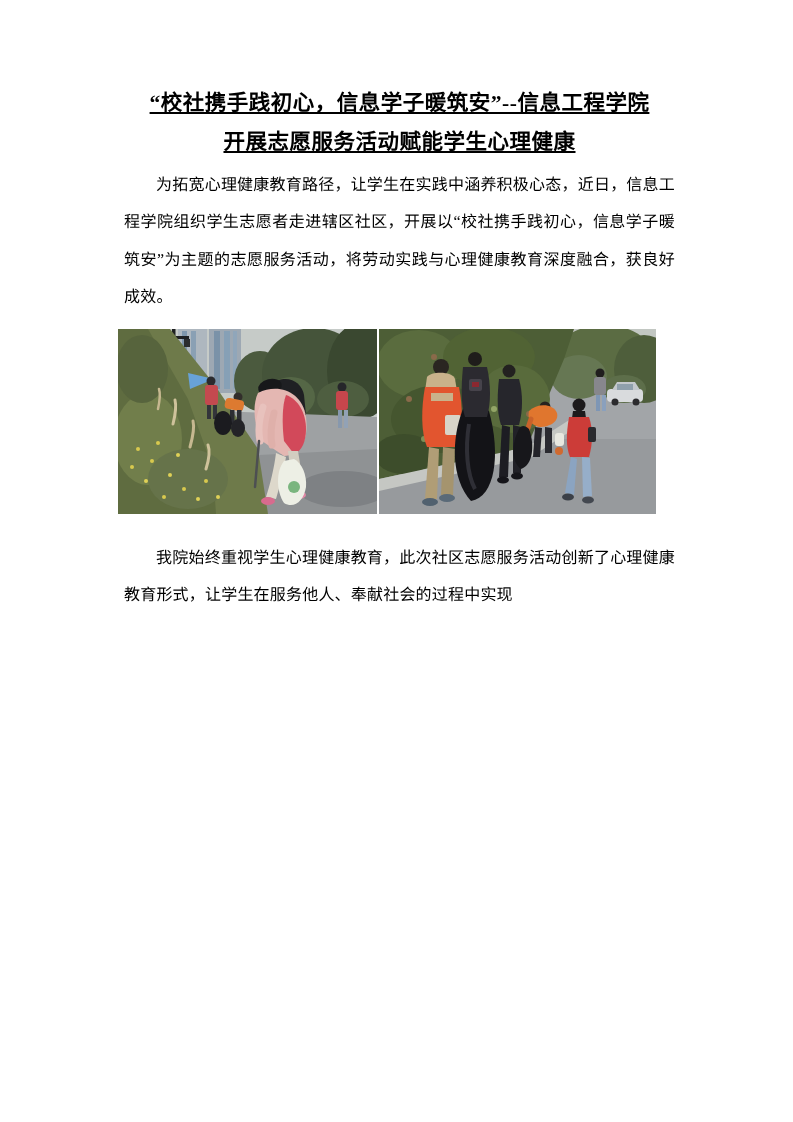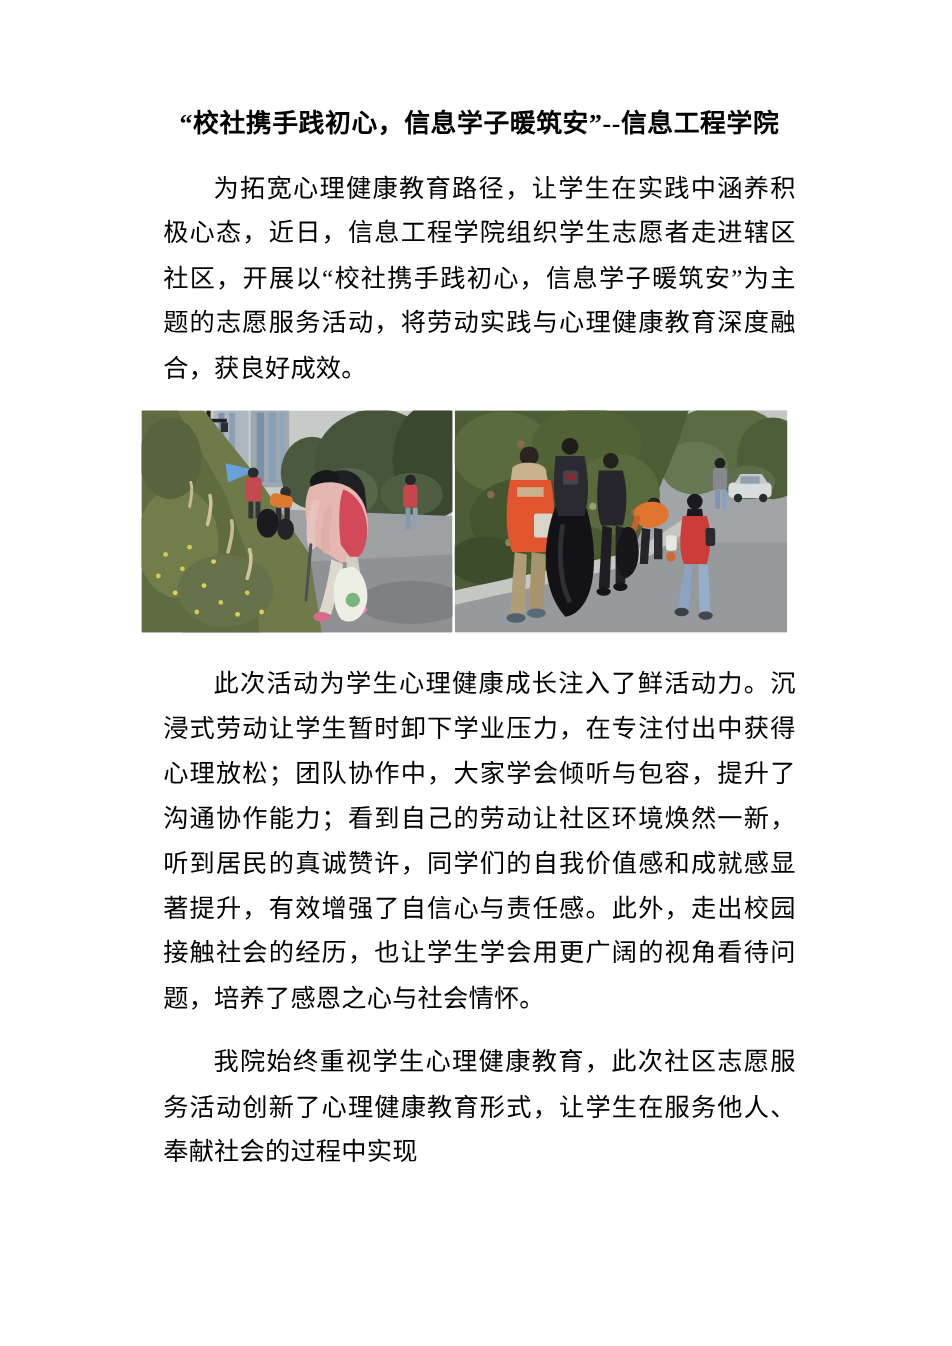--- a/index.html
+++ b/index.html
@@ -18,24 +18,25 @@
     overflow: hidden;
     font-family: "Liberation Serif", "DejaVu Serif", serif;
     color: #000000;
   }
   .doc-title {
     font-size: 21.5px;
     font-weight: 700;
     line-height: 39px;
     text-align: center;
     letter-spacing: 0.5px;
+    text-decoration: underline;
   }
   .doc-body p.para {
-    margin: 16px;
-    font-size: 21px;
+    margin: 4px;
+    font-size: 16px;
     line-height: 37.4px;
     text-align: justify;
     text-indent: 2em;
     letter-spacing: 0.2px;
   }
   .photo-row {
     display: flex;
     gap: 2px;
     margin: 13px 0 25px -2px;
     align-items: flex-start;
@@ -46,20 +47,21 @@
   }
   .photo svg { display: block; }
 </style>
 </head>
 <body>
 
 <div class="page">
 
   <div class="doc-title">
     <div>“校社携手践初心，信息学子暖筑安”--信息工程学院</div>
+    <div>开展志愿服务活动赋能学生心理健康</div>
   </div>
 
   <div class="doc-body">
     <p class="para">为拓宽心理健康教育路径，让学生在实践中涵养积极心态，近日，信息工程学院组织学生志愿者走进辖区社区，开展以“校社携手践初心，信息学子暖筑安”为主题的志愿服务活动，将劳动实践与心理健康教育深度融合，获良好成效。</p>
 
     <div class="photo-row">
 
       <span class="photo" role="img" aria-label="学生志愿者在社区绿化带旁弯腰捡拾垃圾">
         <svg width="259" height="185" viewBox="0 0 259 185" preserveAspectRatio="none">
 
@@ -263,17 +265,16 @@
           <g>
             <circle cx="221" cy="44" r="4.5" fill="#201e1e"></circle>
             <rect x="215" y="48" width="12" height="18" rx="3" fill="#87878d"></rect>
             <rect x="217" y="66" width="4" height="16" fill="#7e96b5"></rect>
             <rect x="223" y="66" width="4" height="16" fill="#8aa0bd"></rect>
           </g>
         </svg>
       </span>
     </div>
 
-    <p class="para">此次活动为学生心理健康成长注入了鲜活动力。沉浸式劳动让学生暂时卸下学业压力，在专注付出中获得心理放松；团队协作中，大家学会倾听与包容，提升了沟通协作能力；看到自己的劳动让社区环境焕然一新，听到居民的真诚赞许，同学们的自我价值感和成就感显著提升，有效增强了自信心与责任感。此外，走出校园接触社会的经历，也让学生学会用更广阔的视角看待问题，培养了感恩之心与社会情怀。</p>
     <p class="para">我院始终重视学生心理健康教育，此次社区志愿服务活动创新了心理健康教育形式，让学生在服务他人、奉献社会的过程中实现</p>
   </div>
 
 </div>
 
 </body></html>

